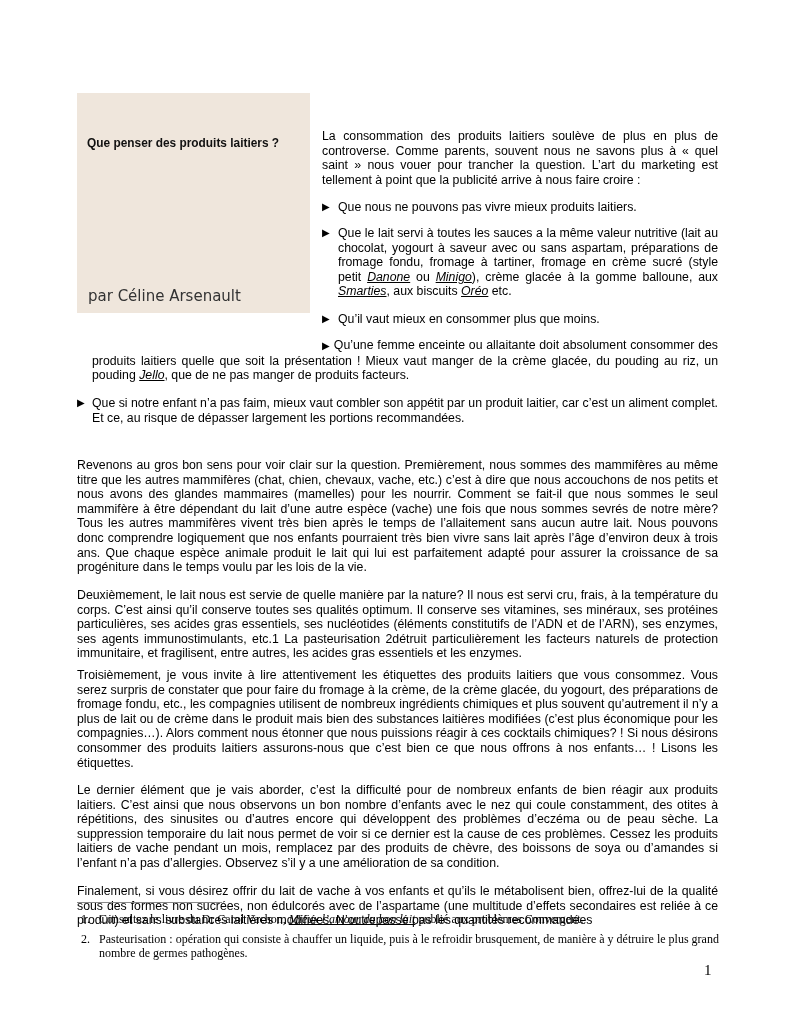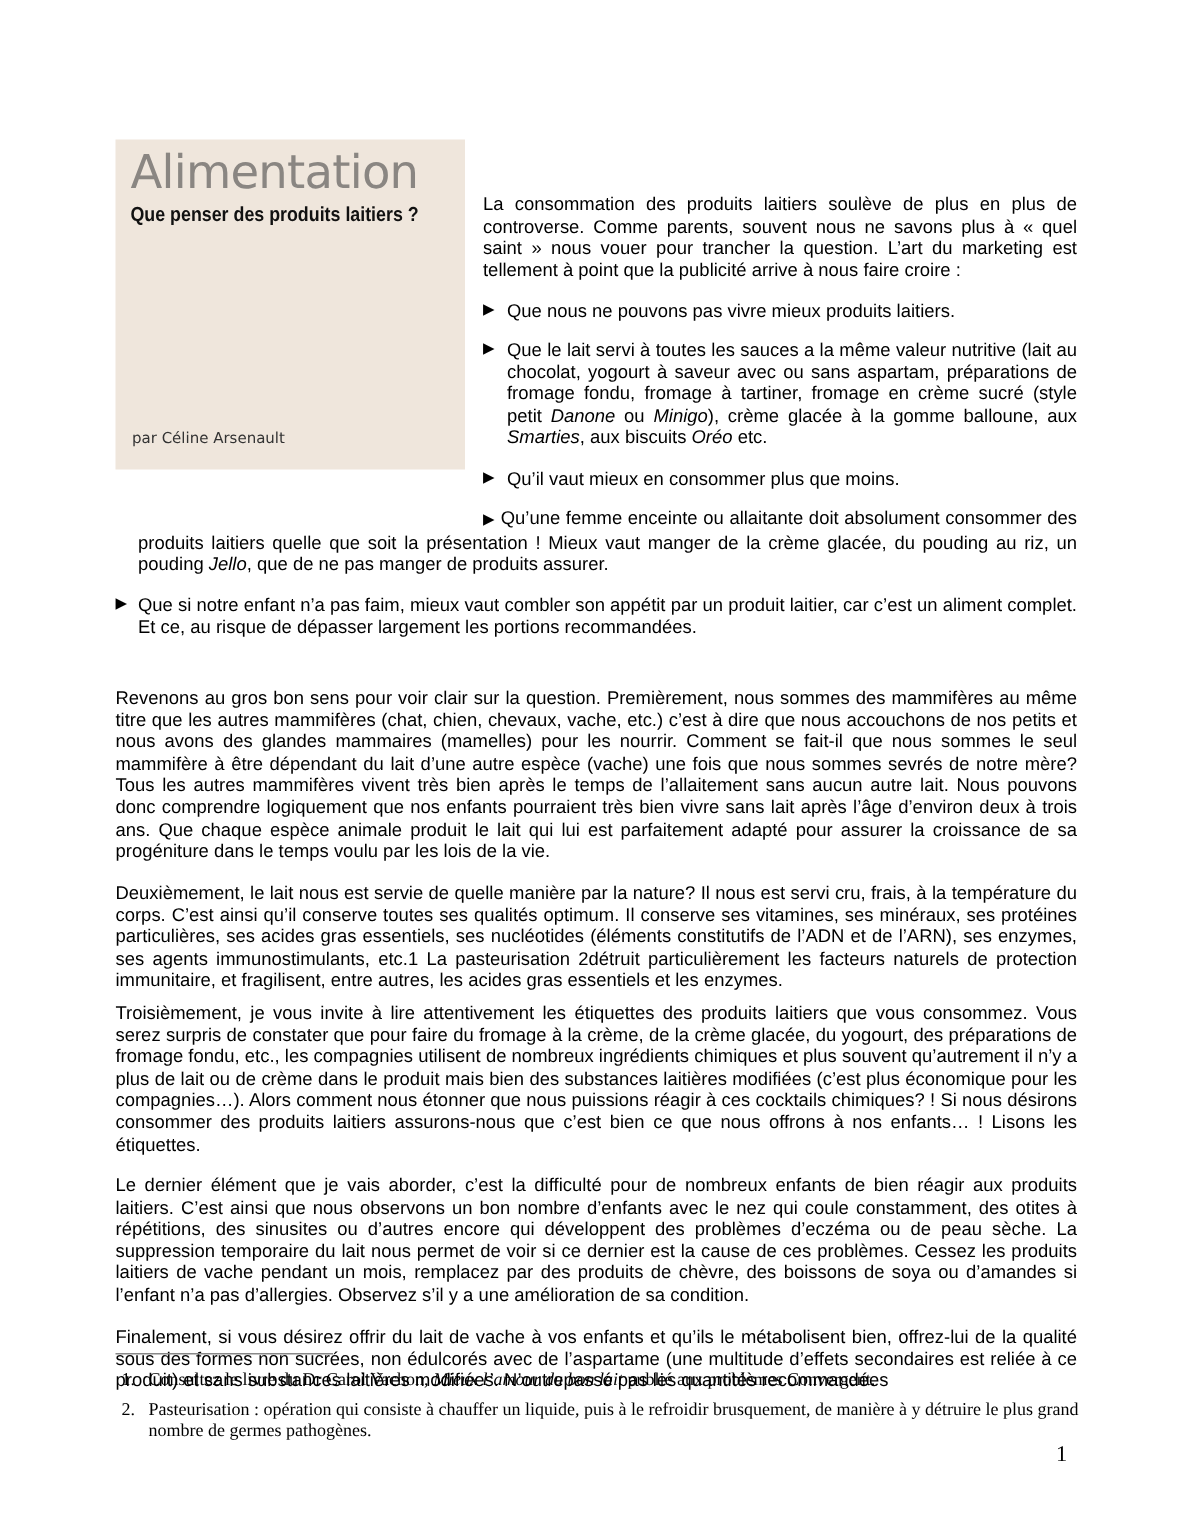--- a/index.html
+++ b/index.html
@@ -6,21 +6,21 @@
   body { width: 791px; height: 1024px; position: relative; overflow: hidden;
          font-family: "Liberation Sans", sans-serif; color: #000; }
   .page { position: absolute; left: 0; top: 0; width: 791px; height: 1024px; }
 
   .title-box { position: absolute; left: 77px; top: 93px; width: 233px; height: 220px;
                background: #efe6dc; }
   .title-main { position: absolute; left: 10px; top: 4px; font-size: 31px; color: #8a8682;
                 font-family: "DejaVu Sans", sans-serif; font-weight: normal; letter-spacing: -0.5px; }
   .title-sub { position: absolute; left: 10px; top: 42px; font-size: 13.5px; font-weight: bold;
                color: #111; transform: scaleX(0.88); transform-origin: left; white-space: nowrap; }
-  .byline { position: absolute; left: 11px; top: 194px; font-size: 10px; color: #333;
+  .byline { position: absolute; left: 11px; top: 194px; font-size: 15px; color: #333;
             font-family: "DejaVu Sans", sans-serif; }
 
   .txt { font-size: 12.3px; line-height: 14.6px; text-align: justify; margin-top: 36px; }
 
   .intro { position: absolute; left: 322px; top: 93px; width: 396px; }
   .bl { position: absolute; }
   .bullet { position: absolute; font-size: 10px; line-height: 14.6px; }
 
   .b1 { left: 322px; top: 164px; width: 396px; }
   .b2 { left: 322px; top: 190px; width: 396px; }
@@ -37,29 +37,28 @@
 
   .fn-rule { position: absolute; left: 77px; top: 902px; width: 145px; height: 1px; background: #888; }
   .fn { position: absolute; left: 77px; width: 641px; font-family: "Liberation Serif", serif;
         font-size: 12px; line-height: 14px; }
   .fn1 { top: 912px; }
   .fn2 { top: 932px; }
   .fn-num { position: absolute; left: 4px; }
   .fn-text { position: absolute; left: 22px; width: 620px; }
   .pagenum { position: absolute; left: 704px; top: 962px; font-family: "Liberation Serif", serif;
              font-size: 15px; }
-  em { font-style: italic; }
+  em { font-style: italic; text-decoration: underline; }
 </style>
 </head>
 <body>
 
 <div class="page">
 
   <div class="title-box">
-    <div class="title-main">Alimentation</div>
     <div class="title-sub">Que penser des produits laitiers ?</div>
     <div class="byline">par Céline Arsenault</div>
   </div>
 
   <div class="intro txt">La consommation des produits laitiers soulève de plus en plus de controverse. Comme parents, souvent nous ne savons plus à « quel saint » nous vouer pour trancher la question. L’art du marketing est tellement à point que la publicité arrive à nous faire croire :</div>
 
   <div class="bl b1 txt">
     <span class="bullet" style="left:0">▶</span>
     <div style="margin-left:16px">Que nous ne pouvons pas vivre mieux produits laitiers.</div>
   </div>
@@ -68,21 +67,21 @@
     <span class="bullet" style="left:0">▶</span>
     <div style="margin-left:16px"><span>Que le lait servi  à toutes les sauces a la même valeur nutritive (lait au chocolat, yogourt à saveur avec ou sans aspartam, préparations de fromage fondu, fromage à tartiner, fromage en crème sucré (style petit </span><em>Danone</em><span> ou </span><em>Minigo</em><span>), crème glacée à la gomme balloune, aux </span><em>Smarties</em><span>, aux biscuits </span><em>Oréo</em><span> etc.</span></div>
   </div>
 
   <div class="bl b3 txt">
     <span class="bullet" style="left:0">▶</span>
     <div style="margin-left:16px">Qu’il vaut mieux en consommer plus que moins.</div>
   </div>
 
   <div class="bl b4 txt">
-    <div style="text-indent:230px"><span class="bullet-inline" style="font-size:10px">▶</span>&nbsp;<span>Qu’une femme enceinte ou allaitante doit absolument consommer des produits laitiers quelle que soit la présentation ! Mieux vaut manger de la crème glacée, du pouding au riz, un pouding </span><em>Jello</em><span>, que de ne pas manger de produits assurer.</span></div>
+    <div style="text-indent:230px"><span class="bullet-inline" style="font-size:10px">▶</span>&nbsp;<span>Qu’une femme enceinte ou allaitante doit absolument consommer des produits laitiers quelle que soit la présentation ! Mieux vaut manger de la crème glacée, du pouding au riz, un pouding </span><em>Jello</em><span>, que de ne pas manger de produits facteurs.</span></div>
   </div>
 
   <div class="bl b5 txt">
     <span class="bullet" style="left:0">▶</span>
     <div style="margin-left:15px">Que si notre enfant n’a pas faim, mieux vaut combler son appétit par un produit laitier, car c’est un aliment complet. Et ce, au risque de dépasser largement les portions recommandées.</div>
   </div>
 
   <div class="para p1 txt">Revenons au gros bon sens pour voir clair sur la question. Premièrement, nous sommes des mammifères au même titre que les autres mammifères (chat, chien, chevaux, vache, etc.) c’est à dire que nous accouchons de nos petits et nous avons des glandes mammaires (mamelles) pour les nourrir. Comment se fait-il que nous sommes le seul mammifère à être dépendant du lait  d’une autre espèce (vache) une fois que nous sommes sevrés de notre mère? Tous les autres mammifères vivent très bien après le temps de l’allaitement  sans aucun autre lait. Nous pouvons donc comprendre logiquement que nos enfants pourraient très bien vivre sans lait après l’âge d’environ deux  à trois ans. Que chaque espèce animale produit le lait qui lui est parfaitement adapté pour  assurer la croissance de sa progéniture dans le temps voulu par les lois de la vie.</div>
   <div class="para p2 txt">Deuxièmement, le lait nous est servie de quelle manière par la nature? Il nous est servi cru, frais, à la température du corps. C’est ainsi qu’il conserve toutes ses qualités optimum. Il conserve ses vitamines, ses minéraux,  ses protéines particulières, ses acides gras essentiels, ses nucléotides (éléments constitutifs de l’ADN et de l’ARN), ses enzymes, ses agents immunostimulants, etc.1 La pasteurisation 2détruit particulièrement les facteurs naturels de protection immunitaire, et fragilisent, entre autres, les acides gras essentiels et les enzymes.</div>
   <div class="para p3 txt">Troisièmement, je vous invite à lire attentivement les étiquettes des produits laitiers que vous consommez. Vous serez surpris de constater que pour faire du fromage à la crème, de la crème glacée, du yogourt, des préparations de fromage fondu, etc.,  les compagnies utilisent de nombreux ingrédients chimiques et plus souvent qu’autrement il n’y a plus de lait ou de crème dans le produit mais bien des substances laitières modifiées (c’est plus économique  pour les compagnies…). Alors comment nous étonner que nous puissions réagir à ces cocktails chimiques? ! Si nous désirons consommer des produits laitiers assurons-nous que c’est bien ce que nous offrons à nos enfants… ! Lisons les étiquettes.</div>

